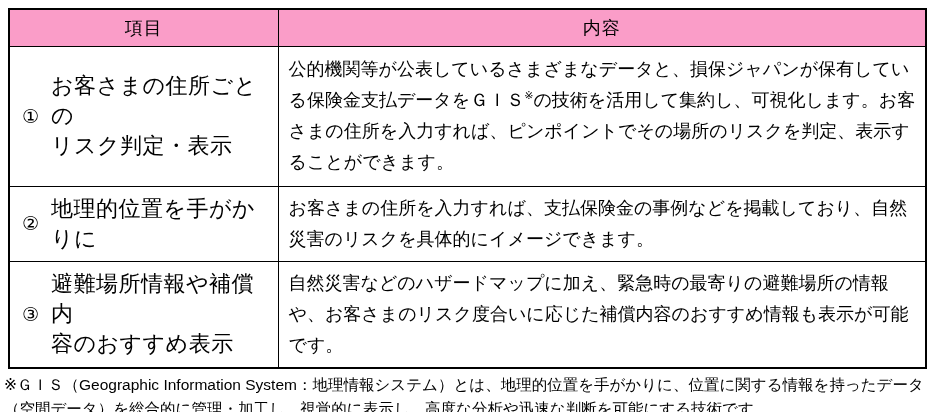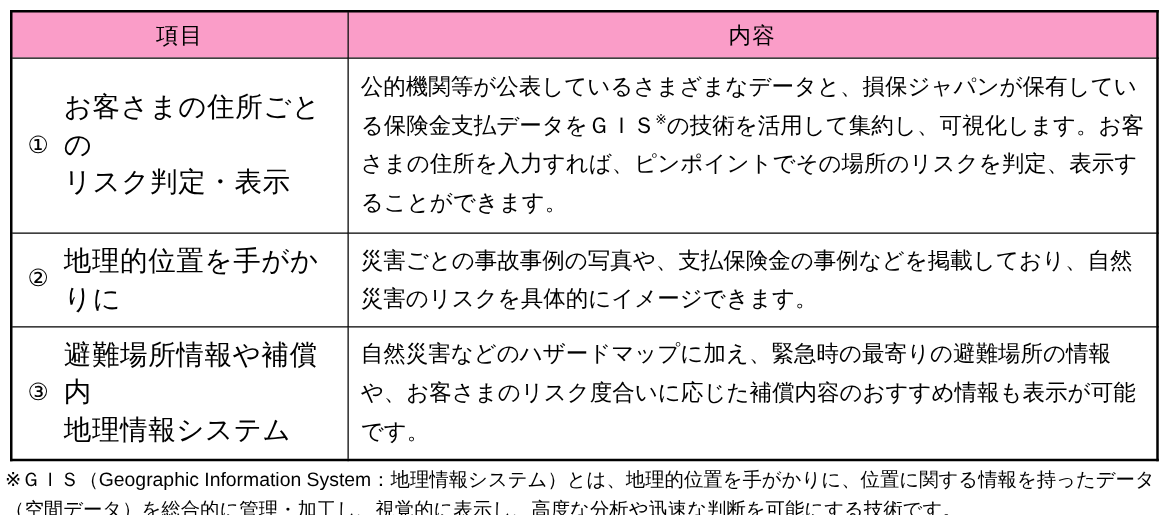--- a/index.html
+++ b/index.html
@@ -106,30 +106,30 @@
     </tr>
 
     <tr class="r2">
       <td class="item-cell">
         <div class="item-inner">
           <span class="row-num">②</span>
           <span class="item-label">地理的位置を手がかりに</span>
         </div>
       </td>
       <td class="content-cell">
-        <span>災害ごとの事故事例の写真や、支払保険金の事例などを掲載しており、自然災害のリスクを具体的にイメージできます。</span>
+        <span>お客さまの住所を入力すれば、支払保険金の事例などを掲載しており、自然災害のリスクを具体的にイメージできます。</span>
       </td>
     </tr>
 
     <tr class="r3">
       <td class="item-cell">
         <div class="item-inner">
           <span class="row-num">③</span>
           <span class="item-label">避難場所情報や補償内
-地理情報システム</span>
+容のおすすめ表示</span>
         </div>
       </td>
       <td class="content-cell">
         <span>自然災害などのハザードマップに加え、緊急時の最寄りの避難場所の情報や、お客さまのリスク度合いに応じた補償内容のおすすめ情報も表示が可能です。</span>
       </td>
     </tr>
   </tbody>
     </table>
 
   <div class="footnote">※ＧＩＳ（Geographic Information System：地理情報システム）とは、地理的位置を手がかりに、位置に関する情報を持ったデータ（空間データ）を総合的に管理・加工し、視覚的に表示し、高度な分析や迅速な判断を可能にする技術です。</div>

